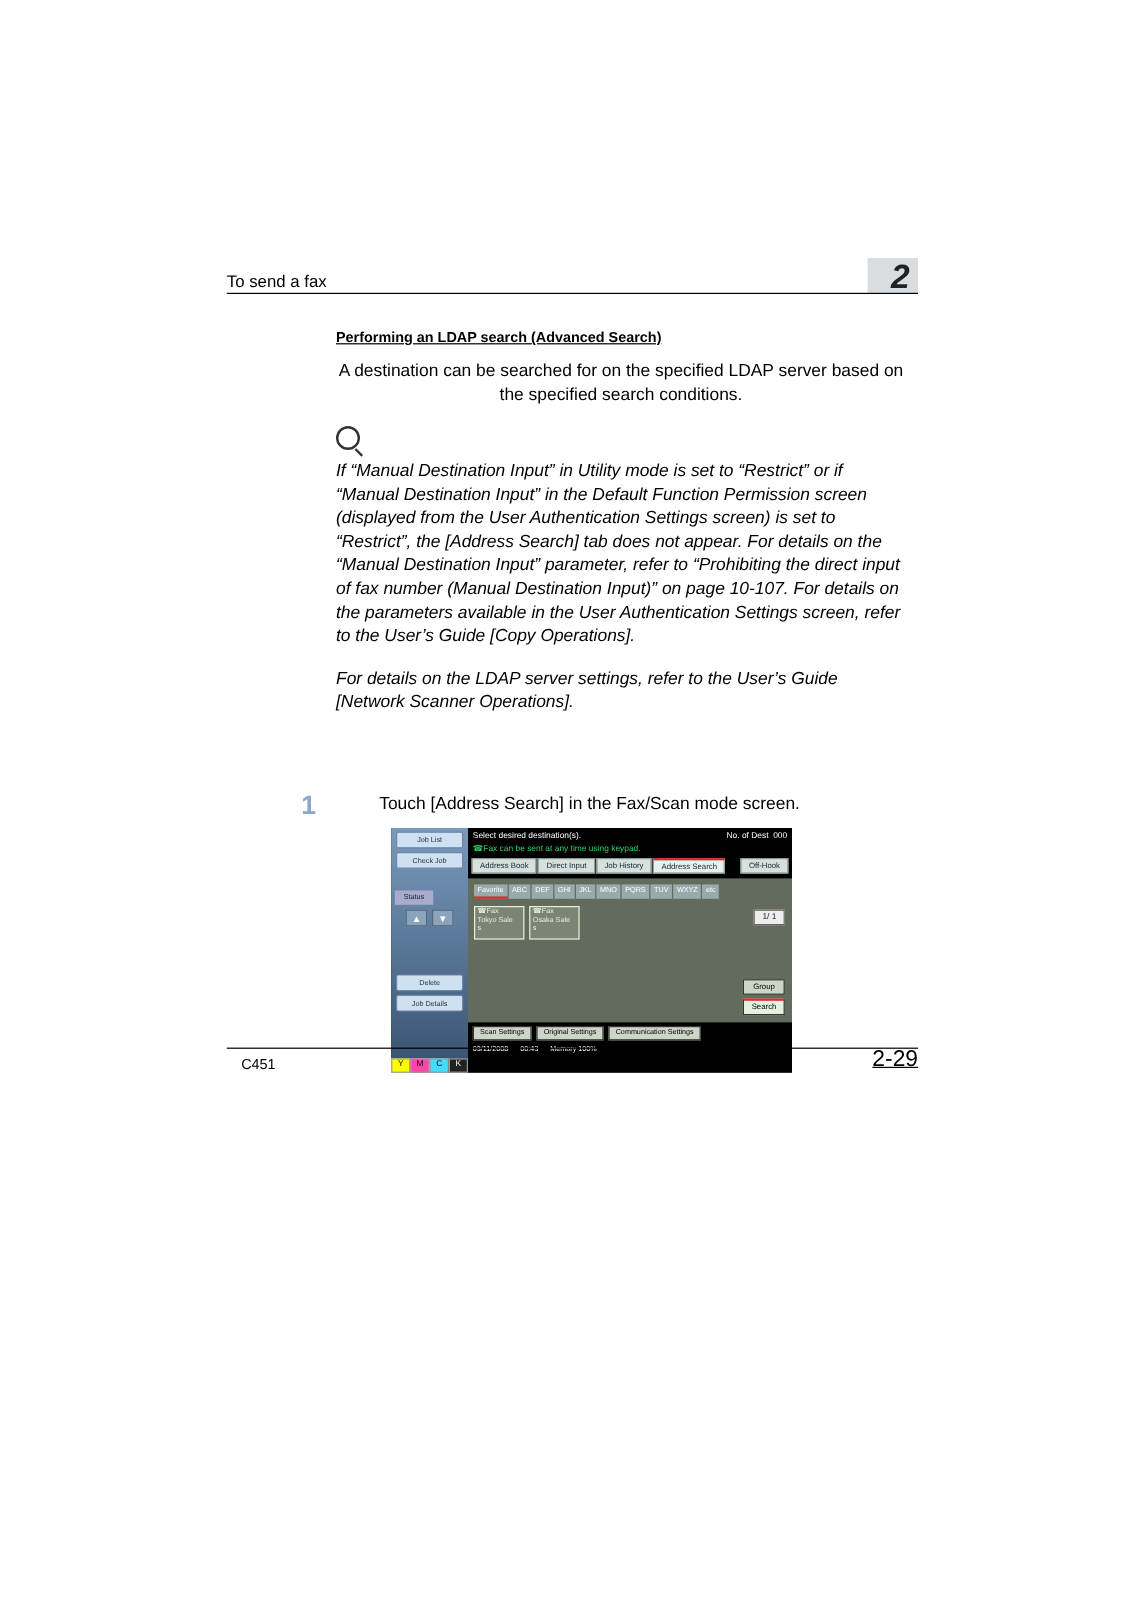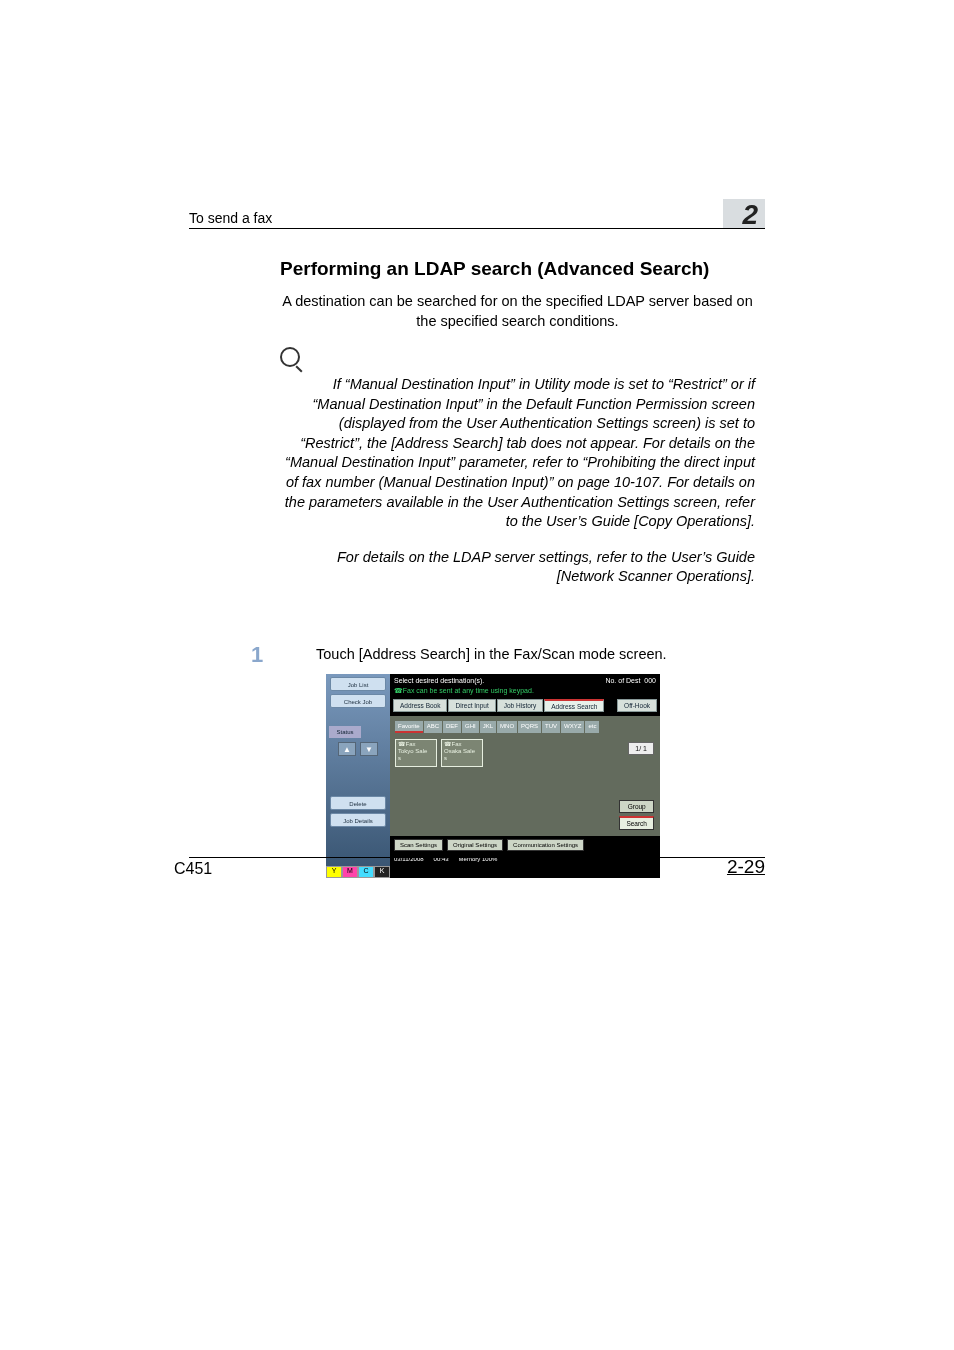--- a/index.html
+++ b/index.html
@@ -1,28 +1,28 @@
 <!DOCTYPE html>
 <html><head>
 <meta charset="utf-8">
 <style>
   * { margin:0; padding:0; box-sizing:border-box; }
   html,body { width:954px; height:1350px; font-family:Arial,Helvetica,sans-serif; background:#fff; color:#000; }
-  .page { position:relative; width:954px; height:969px; }
+  .page { position:relative; width:954px; height:969px;margin-top:16px; }
   .header-line { position:absolute; top:228px; left:189px; right:189px; border-top:1px solid #000; }
   .header-text { position:absolute; top:210px; left:189px; font-size:14px; }
   .chapter-badge { position:absolute; top:199px; right:189px; width:42px; height:30px; background:#d9dde0; }
   .chapter-num { position:absolute; top:199px; right:196px; font-size:28px; font-weight:bold; font-style:italic; color:#222; }
   .content { position:absolute; top:258px; left:280px; width:475px; }
-  .subtitle { font-weight:bold; font-size:19px; margin-bottom:12px; }
+  .subtitle { font-weight:bold; font-size:12px; margin-bottom:12px;text-decoration:underline; }
   .para { font-size:14.5px; line-height:1.35; margin-bottom:16px;text-align:center; }
   .detail-icon { display:inline-block; width:20px; height:20px; border:2px solid #333; border-radius:50%; position:relative; margin-bottom:4px; }
   .detail-icon::after{ content:""; position:absolute; right:-5px; bottom:-5px; width:8px; height:2px; background:#333; transform:rotate(45deg); }
   .detail-label { font-weight:bold; font-size:14.5px; margin-bottom:4px; }
-  .italic { font-style:italic; font-size:14.5px; line-height:1.35; margin-bottom:16px;text-align:right; }
+  .italic { font-style:italic; font-size:14.5px; line-height:1.35; margin-bottom:16px; }
   .step { position:absolute; top:642px; left:251px; font-size:22px; font-weight:bold; color:#8aa7cc; }
   .step-text { position:absolute; top:646px; left:316px; font-size:14.5px; }
   .screenshot { position:absolute; top:674px; left:326px; width:334px; height:204px; background:#000; }
   .ss-left { position:absolute; left:0; top:0; bottom:0; width:64px; background:linear-gradient(#7a99bd,#36526f); }
   .ss-btn { margin:3px auto; height:14px; width:56px; background:#cfe0f0; border:1px solid #6b88a6; border-radius:2px; font-size:6px; color:#234; text-align:center; line-height:14px; overflow:hidden; }
   .ss-status { margin:18px 0 0 3px; height:12px; width:32px; background:#aac; font-size:6px; color:#123; text-align:center; line-height:12px; }
   .ss-delete { margin:40px auto 2px; }
   .ss-nav { display:flex; justify-content:center; gap:4px; margin-top:4px; }
   .ss-arrow { width:18px; height:14px; background:#8aa4bd; border:1px solid #567; font-size:8px; color:#fff; text-align:center; line-height:14px; }
   .ss-toner { position:absolute; bottom:0; left:0; width:64px; height:12px; background:#eee; font-size:7px; display:flex; }
@@ -41,21 +41,21 @@
   .ss-dest { display:flex; gap:4px; }
   .ss-destbox { width:42px; height:28px; background:#7c8573; border:1px solid #e7efe0; font-size:6px; color:#e7efe0; padding:1px 2px; line-height:1.2; }
   .ss-page { position:absolute; right:6px; top:26px; background:#eee; color:#111; font-size:7px; padding:2px 6px; border:1px solid #666; }
   .ss-side { position:absolute; right:6px; bottom:6px; display:flex; flex-direction:column; gap:3px; }
   .ss-sidebtn { background:#cdd6c6; border:1px solid #333; font-size:6.5px; padding:2px 6px; text-align:center; }
   .ss-sidebtn.hl{ background:#e7efe0; border-top:2px solid #c33; }
   .ss-bottom { background:#000; padding:3px 4px; display:flex; gap:4px; align-items:center; }
   .ss-bbtn { background:#cdd6c6; border:1px solid #333; font-size:6px; padding:2px 5px; }
   .ss-meta { background:#000; color:#fff; font-size:6px; padding:2px 4px; display:flex; gap:10px; }
   .footer-line { position:absolute; bottom:111px; left:189px; right:189px; border-top:1px solid #000; }
-  .footer-left { position:absolute; bottom:91px; left:174px; font-size:16px;text-align:center; }
+  .footer-left { position:absolute; bottom:91px; left:201px; font-size:12px;text-align:center; }
   .footer-right { position:absolute; bottom:91px; right:189px; font-size:19px;text-decoration:underline; }
 </style>
 </head>
 <body>
 
 <div class="page">
   <div class="header-text">To send a fax</div>
   <div class="chapter-badge"></div>
   <div class="chapter-num">2</div>
   <div class="header-line"></div>

